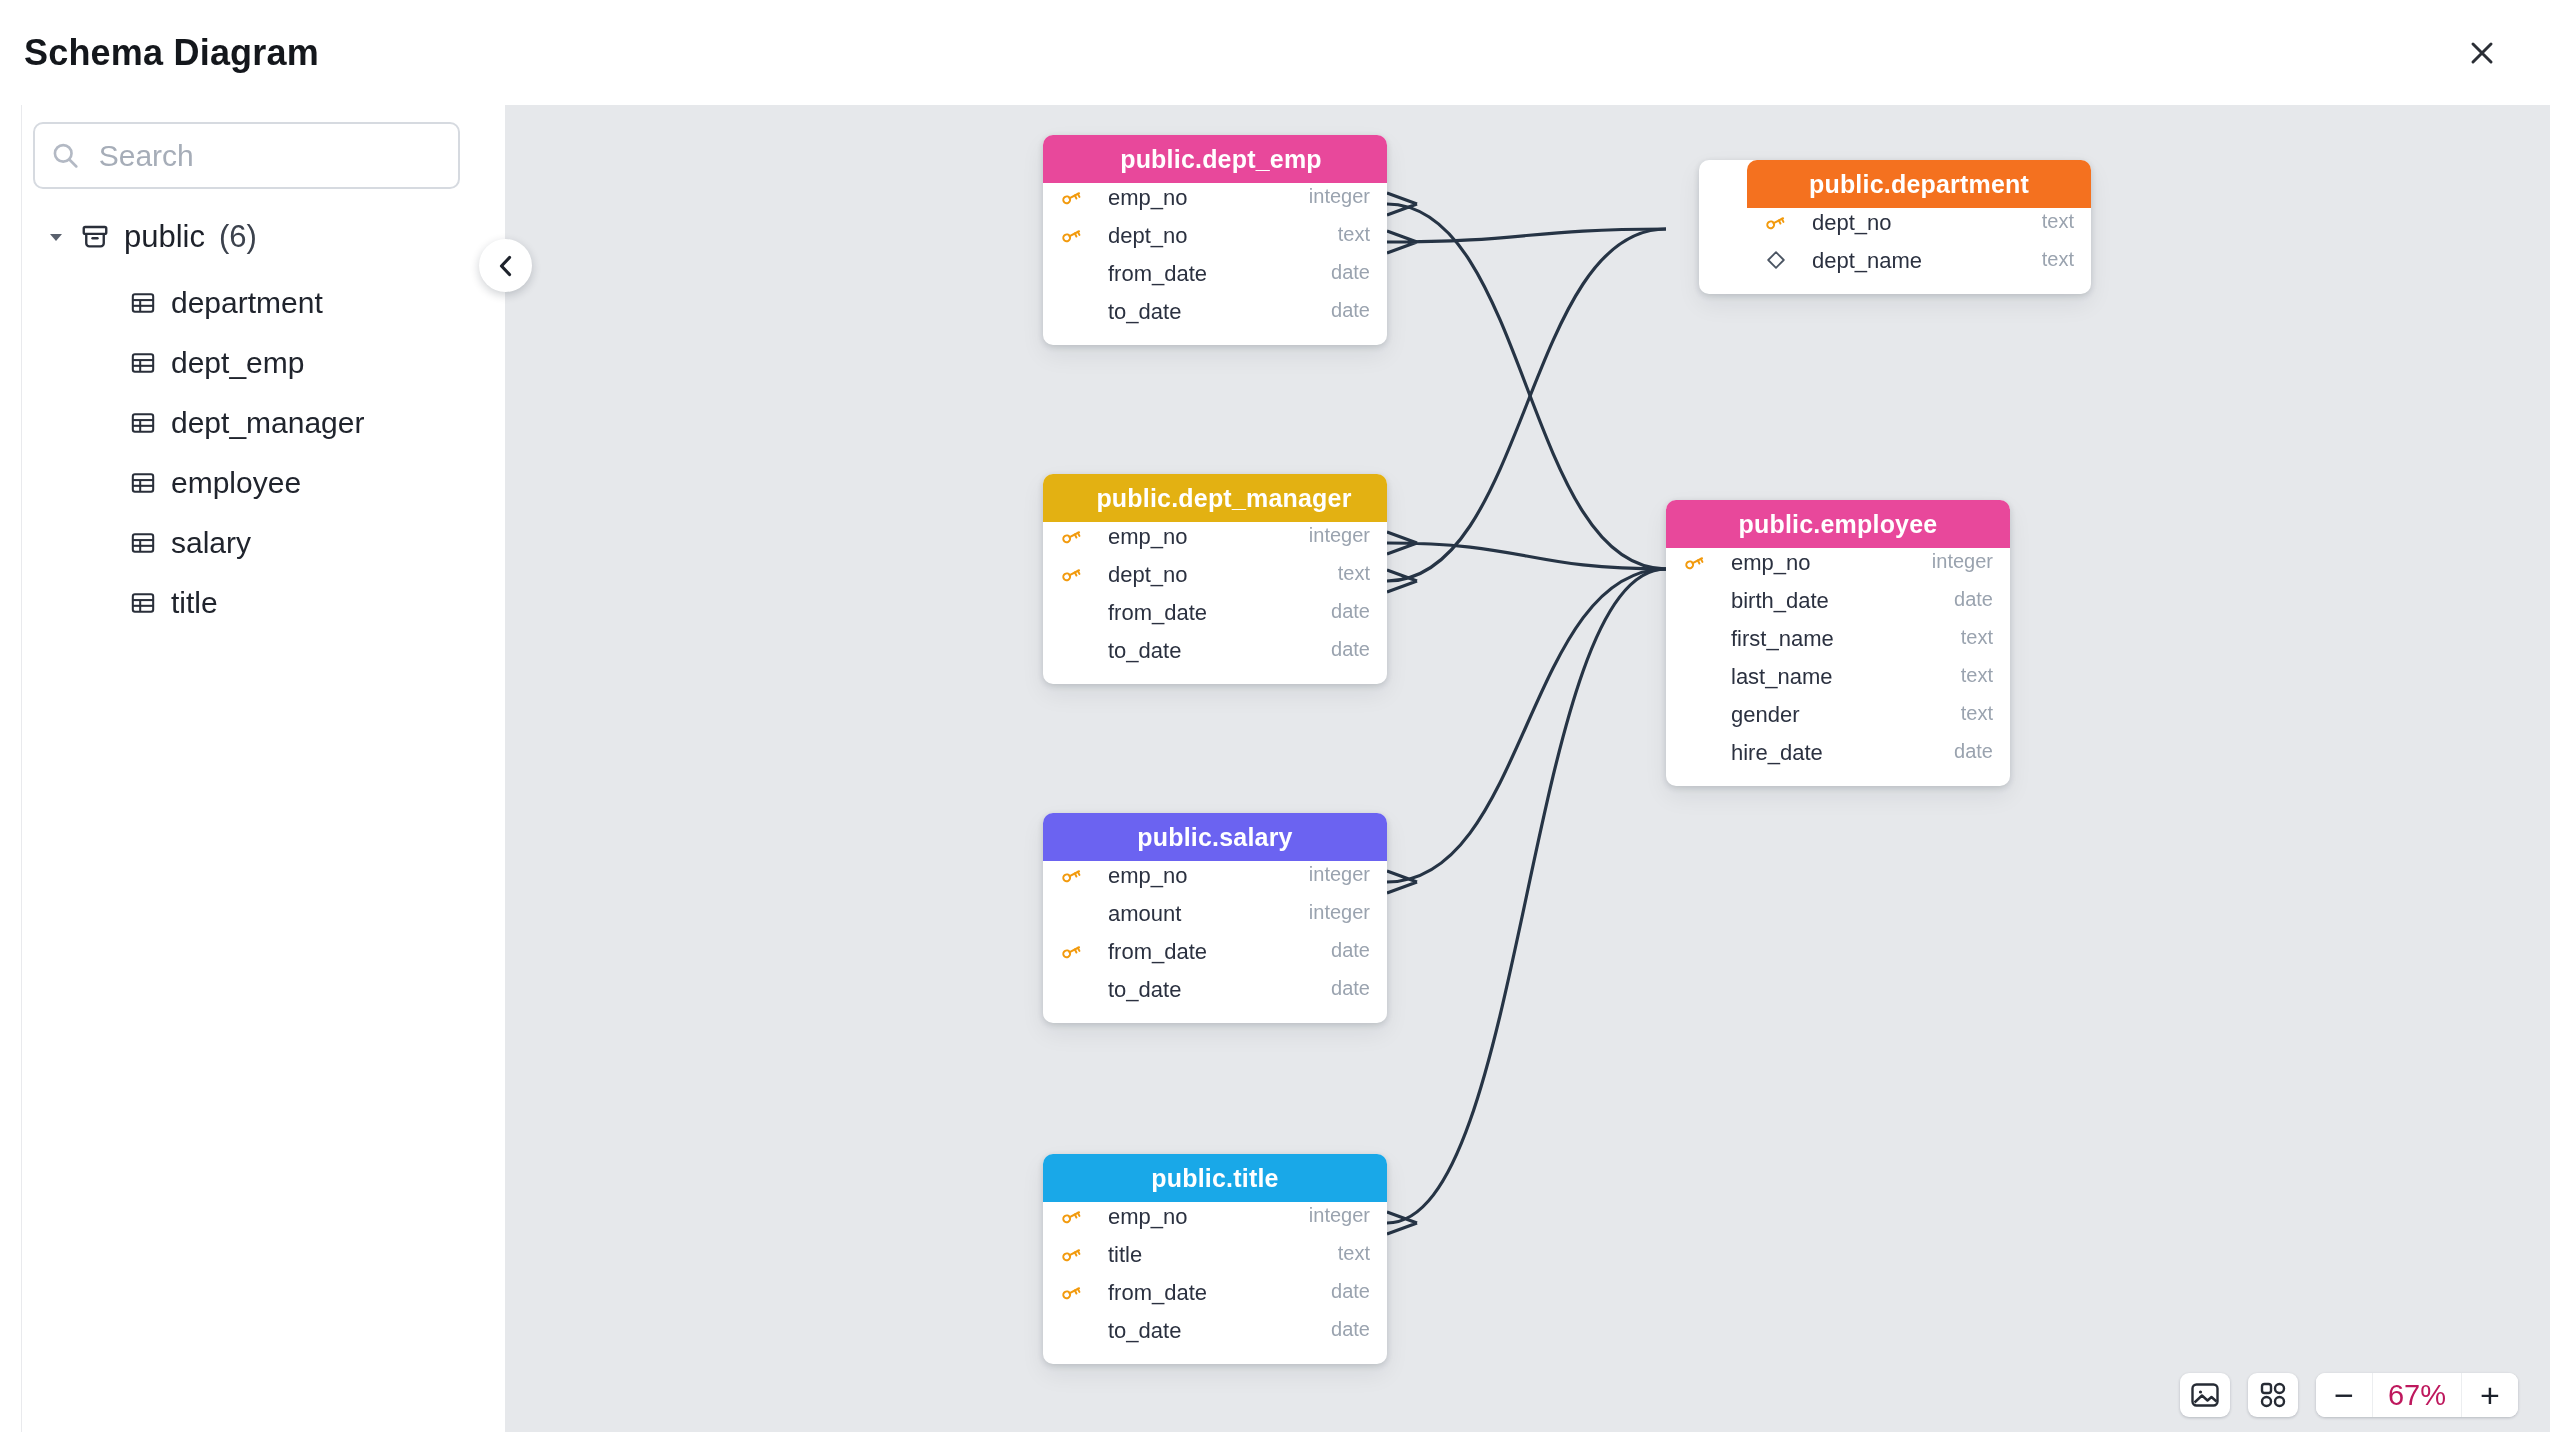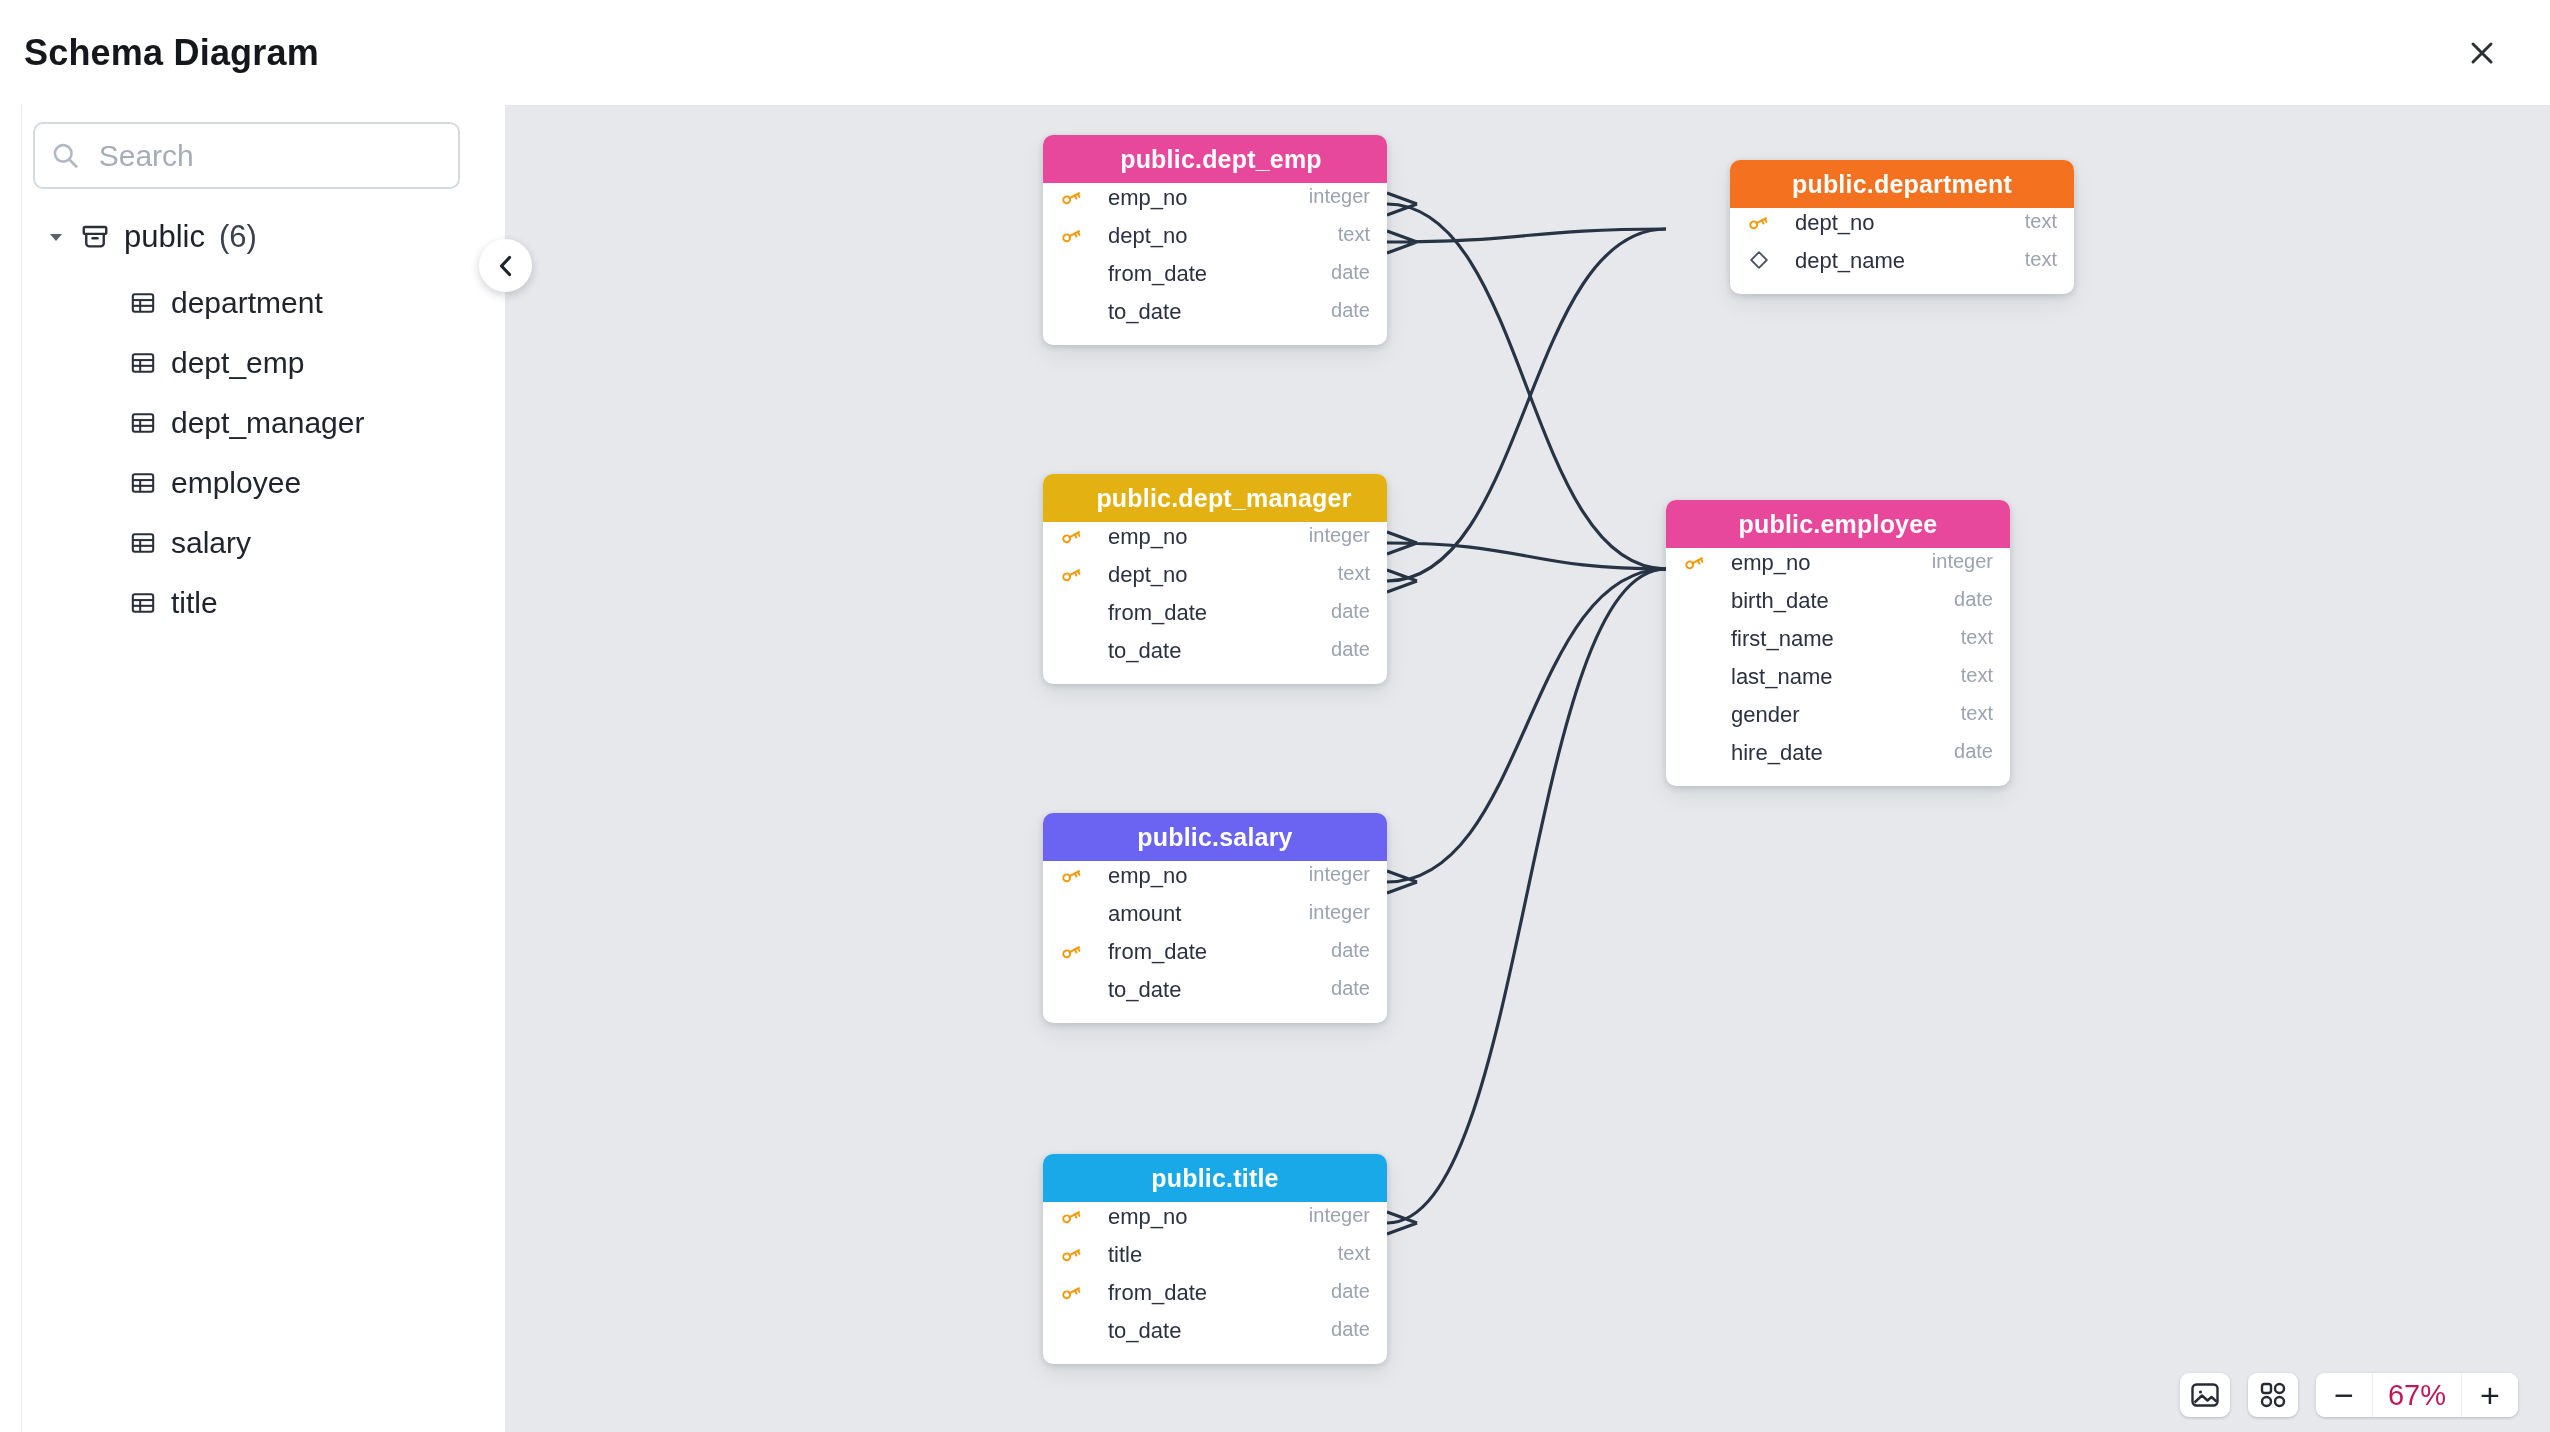--- a/index.html
+++ b/index.html
@@ -218,21 +218,21 @@
           </div>
           <div class="field-row">
             <span class="field-icon">
               <svg width="24" height="24" viewBox="0 0 24 24"></svg>
             </span>
             <span class="field-name">to_date</span>
             <span class="field-type">date</span>
           </div>
         </div>
       </div>
-      <div class="table-card" style="left: 1225px; top: 55px;">
+      <div class="table-card" style="left: 1194px; top: 55px; padding-left: 48px;">
         <div class="table-card-header" style="background: rgb(244, 113, 31);">public.department</div>
         <div class="table-card-body">
           <div class="field-row">
             <span class="field-icon">
               <svg width="24" height="24" viewBox="0 0 24 24">
     <g transform="rotate(-28 12 12)">
       <circle cx="6" cy="12" r="3.4" fill="none" stroke="#F29A0D" stroke-width="2"></circle>
       <line x1="9.4" y1="12" x2="20" y2="12" stroke="#F29A0D" stroke-width="2" stroke-linecap="round"></line>
       <line x1="15.2" y1="12" x2="15.2" y2="15.4" stroke="#F29A0D" stroke-width="2" stroke-linecap="round"></line>
       <line x1="18.6" y1="12" x2="18.6" y2="15.4" stroke="#F29A0D" stroke-width="2" stroke-linecap="round"></line>

